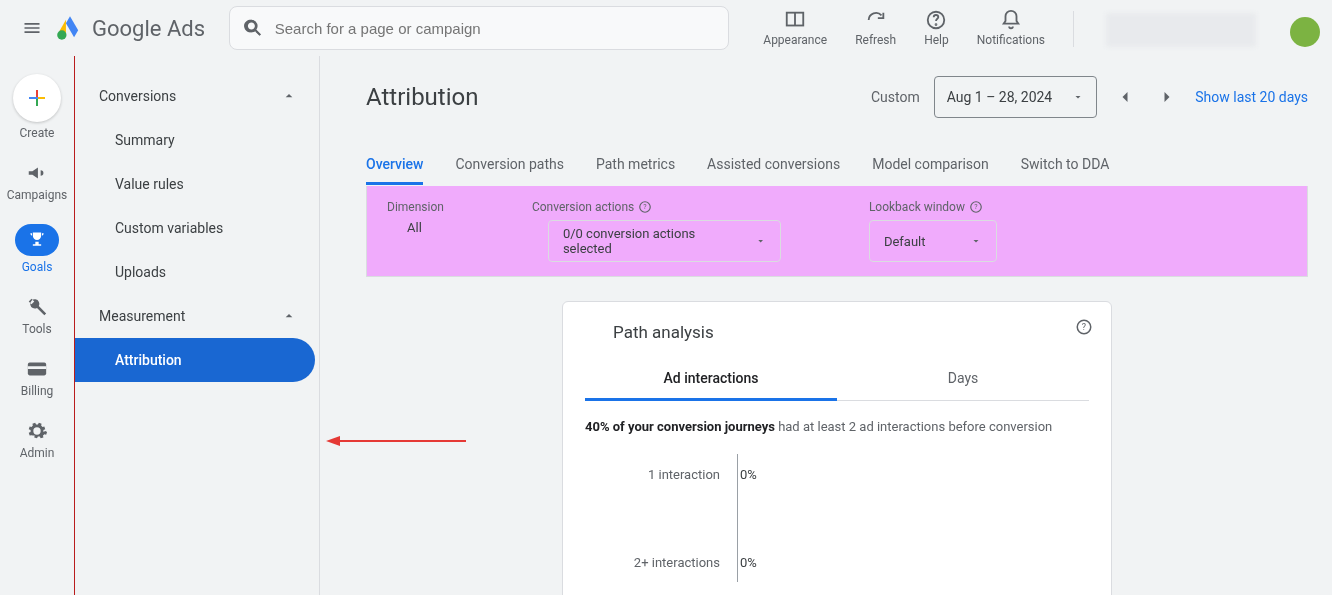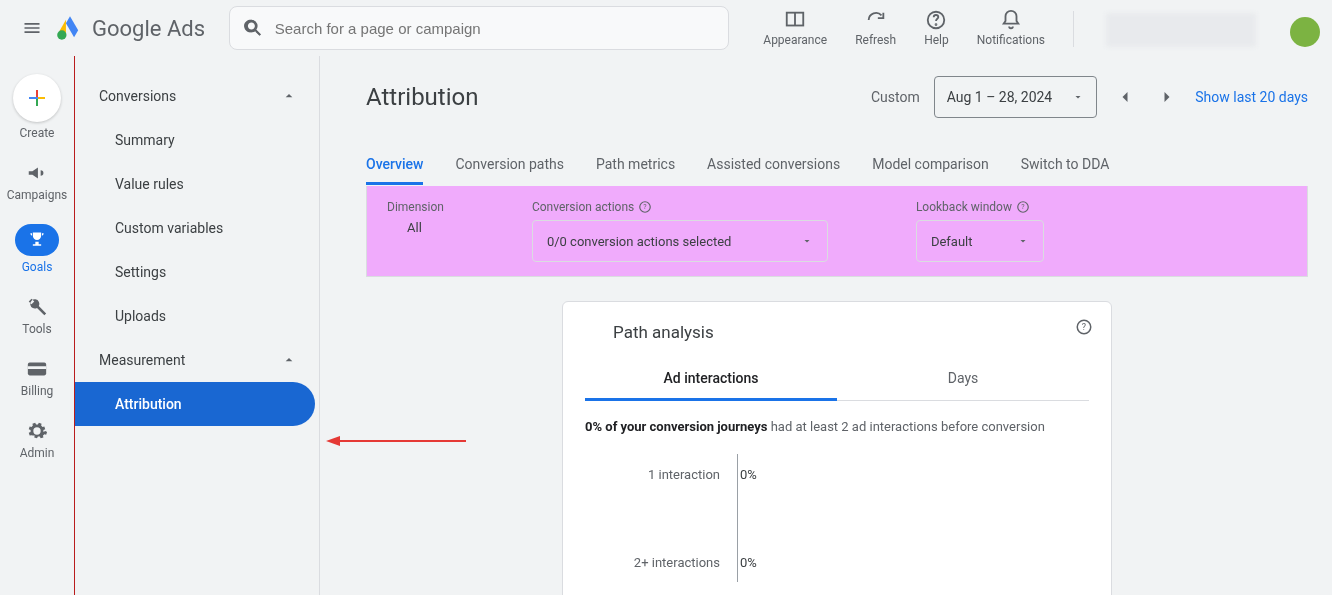--- a/index.html
+++ b/index.html
@@ -41,21 +41,21 @@
 
   .tabs { display:flex; gap:32px; margin-top:28px; border-bottom:1px solid transparent; }
   .tab { padding:10px 0; font-size:14px; color:#5f6368; cursor:pointer; border-bottom:3px solid transparent; }
   .tab.active { color:#1a73e8; border-bottom-color:#1a73e8; font-weight:500; }
 
   .filterbar { background:#f0abfc; border:1px solid #dadce0; border-top:none; padding:14px 20px; display:flex; gap:88px; }
   .filter-col { display:flex; flex-direction:column; gap:6px; }
   .filter-lbl { font-size:12px; color:#5f6368; display:flex; align-items:center; gap:4px; }
   .filter-val { font-size:13px; color:#3c4043;margin-left:20px; }
   .filter-dd { border:1px solid #dadce0; border-radius:4px; height:42px; padding:0 14px; display:flex; align-items:center; justify-content:space-between; font-size:13px; cursor:pointer; gap:18px; }
-  .dd-w1 { width:296px; } .dd-w2 { width:128px; }
+  .dd-w1 { width:233px;margin-left:16px; } .dd-w2 { width:128px; }
 
   .card { background:#fff; border:1px solid #dadce0; border-radius:6px; margin:24px auto 0 auto; width:550px; padding:20px 22px; position:relative; }
   .card-title { font-size:17px; color:#3c4043; font-weight:400;margin-left:28px; }
   .card-help { position:absolute; top:16px; right:18px; color:#5f6368; }
   .card-tabs { display:flex; margin-top:16px; }
   .card-tab { flex:1; text-align:center; padding:12px 0; font-size:14px; color:#5f6368; cursor:pointer; border-bottom:1px solid #dadce0; }
   .card-tab.active { color:#202124; font-weight:500; border-bottom:3px solid #1a73e8; }
   .summary-line { font-size:13px; color:#5f6368; margin-top:18px; }
   .summary-line b { color:#202124; font-weight:700; }
   .bars { margin-top:20px; position:relative; }
@@ -179,21 +179,20 @@
   <div class="sidenav">
     <div class="nav-section">
       <span>Conversions</span>
       <svg width="16" height="16" viewBox="0 0 24 24" fill="#5f6368">
           <path d="M7 14l5-5 5 5z"></path>
         </svg>
     </div>
     <div class="nav-item">Summary</div>
     <div class="nav-item">Value rules</div>
     <div class="nav-item">Custom variables</div>
-    <div class="nav-item">Settings</div>
     <div class="nav-item">Uploads</div>
     <div class="nav-section">
       <span>Measurement</span>
       <svg width="16" height="16" viewBox="0 0 24 24" fill="#5f6368">
           <path d="M7 14l5-5 5 5z"></path>
         </svg>
     </div>
     <div class="nav-item active">Attribution</div>
   </div>
 
@@ -274,21 +273,21 @@
         <svg width="18" height="18" viewBox="0 0 24 24" fill="none" stroke="#5f6368" stroke-width="2">
             <circle cx="12" cy="12" r="9"></circle>
             <text x="12" y="16" text-anchor="middle" font-size="12" fill="#5f6368" stroke="none">?</text>
           </svg>
       </div>
       <div class="card-tabs">
         <div class="card-tab active">Ad interactions</div>
         <div class="card-tab">Days</div>
       </div>
       <div class="summary-line">
-        <b>0% of your conversion journeys</b><span> had at least 2 ad interactions before conversion</span>
+        <b>40% of your conversion journeys</b><span> had at least 2 ad interactions before conversion</span>
       </div>
       <div class="bars">
         <div class="axis"></div>
         <div class="bar-row">
           <div class="bar-label">1 interaction</div>
           <div class="bar-val">0%</div>
         </div>
         <div class="bar-row" style="margin-bottom:0">
           <div class="bar-label">2+ interactions</div>
           <div class="bar-val">0%</div>

